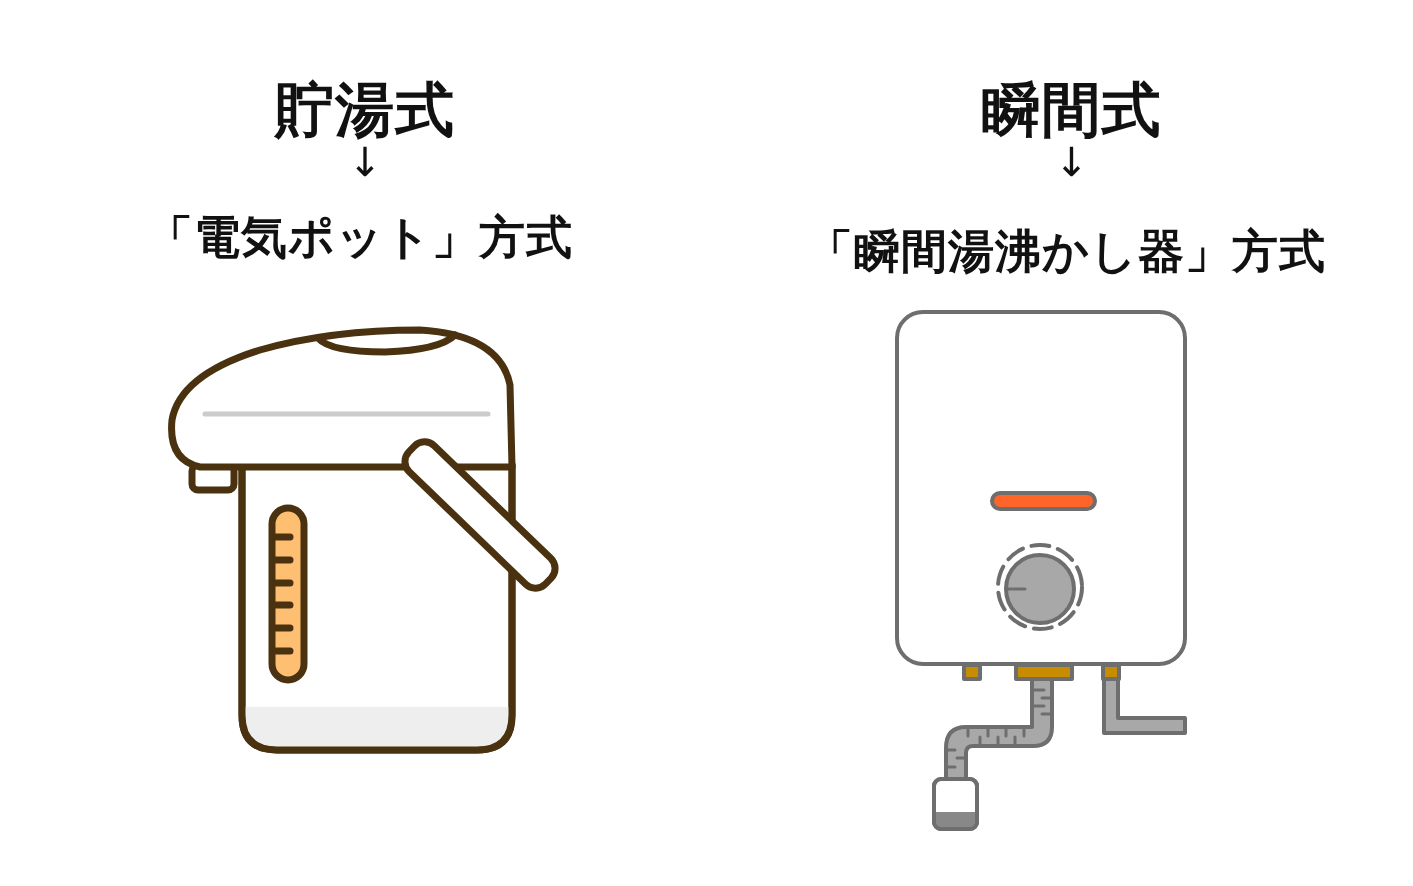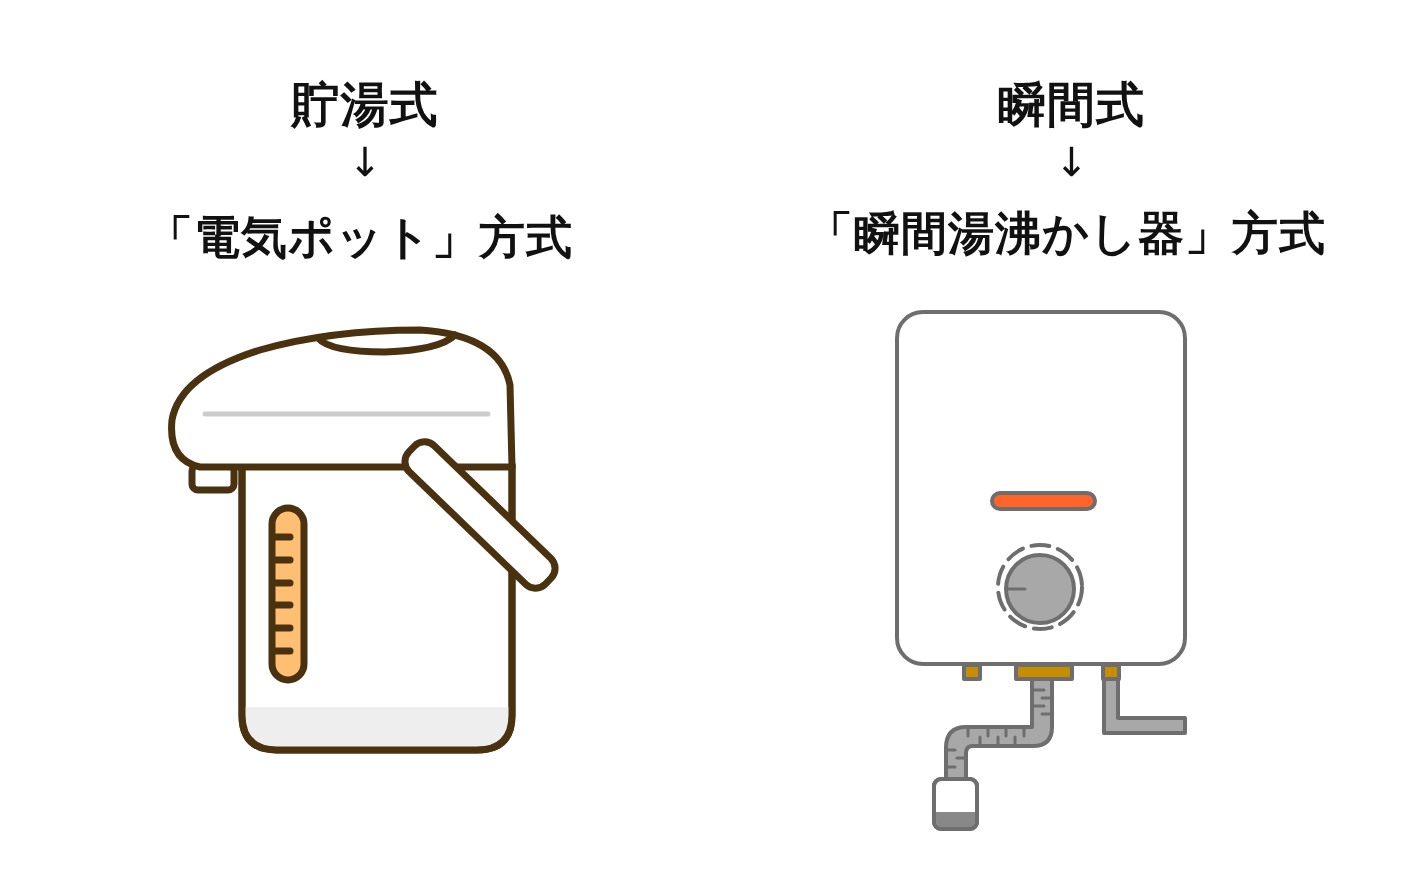--- a/index.html
+++ b/index.html
@@ -1,21 +1,21 @@
 <!DOCTYPE html>
 <html><head>
   <meta charset="utf-8">
   <style>
     html, body { margin: 0; padding: 0; background: #ffffff; }
     body { width: 1413px; height: 886px; position: relative; overflow: hidden;
       font-family: "DejaVu Sans", "Liberation Sans", sans-serif; color: #111; }
     .col { position: absolute; top: 0; text-align: center; }
     .col-left { left: 0; width: 730px; }
     .col-right { left: 730px; width: 683px; }
-    .title { position: absolute; left: 0; right: 0; font-weight: bold; font-size: 48px; line-height: 1; letter-spacing: 1px; }
+    .title { position: absolute; left: 0; right: 0; font-weight: bold; font-size: 59px; line-height: 1; letter-spacing: 1px; }
     .arrow { position: absolute; left: 0; right: 0; font-size: 40px; line-height: 1; font-weight: normal; }
     .method { position: absolute; left: 0; right: 0; font-weight: bold; font-size: 46px; line-height: 1; letter-spacing: 1px; white-space: nowrap; }
     svg { position: absolute; }
   </style>
 </head>
 <body>
 
 <div class="col col-left">
   <div class="title" style="top:80px;">貯湯式</div>
   <div class="arrow" style="top:142px;">↓</div>
@@ -47,21 +47,21 @@
     <line x1="275" y1="605" x2="290" y2="605"></line>
     <line x1="275" y1="628" x2="290" y2="628"></line>
     <line x1="275" y1="651" x2="290" y2="651"></line>
   </g>
   <line x1="205" y1="414" x2="488" y2="414" stroke="#cccccc" stroke-width="5" stroke-linecap="round"></line>
 </svg>
 
 <div class="col col-right">
   <div class="title" style="top:80px;">瞬間式</div>
   <div class="arrow" style="top:142px;">↓</div>
-  <div class="method" style="top:210px; left:-10px;">「瞬間湯沸かし器」方式</div>
+  <div class="method" style="top:228px; left:-10px;">「瞬間湯沸かし器」方式</div>
 </div>
 
 <svg style="left:880px; top:300px;" width="320" height="540" viewBox="880 300 320 540">
   <g stroke="#6e6e6e" stroke-width="4" stroke-linejoin="round" stroke-linecap="round">
 
     <rect x="964" y="665" width="16" height="14" fill="#c88c00"></rect>
     <rect x="1016" y="665" width="56" height="14" fill="#c88c00"></rect>
     <rect x="1103" y="665" width="16" height="14" fill="#c88c00"></rect>
 
     <path d="M1104 679 L1118 679 L1118 718 L1185 718 L1185 733 L1104 733 Z" fill="#a8a8a8"></path>

